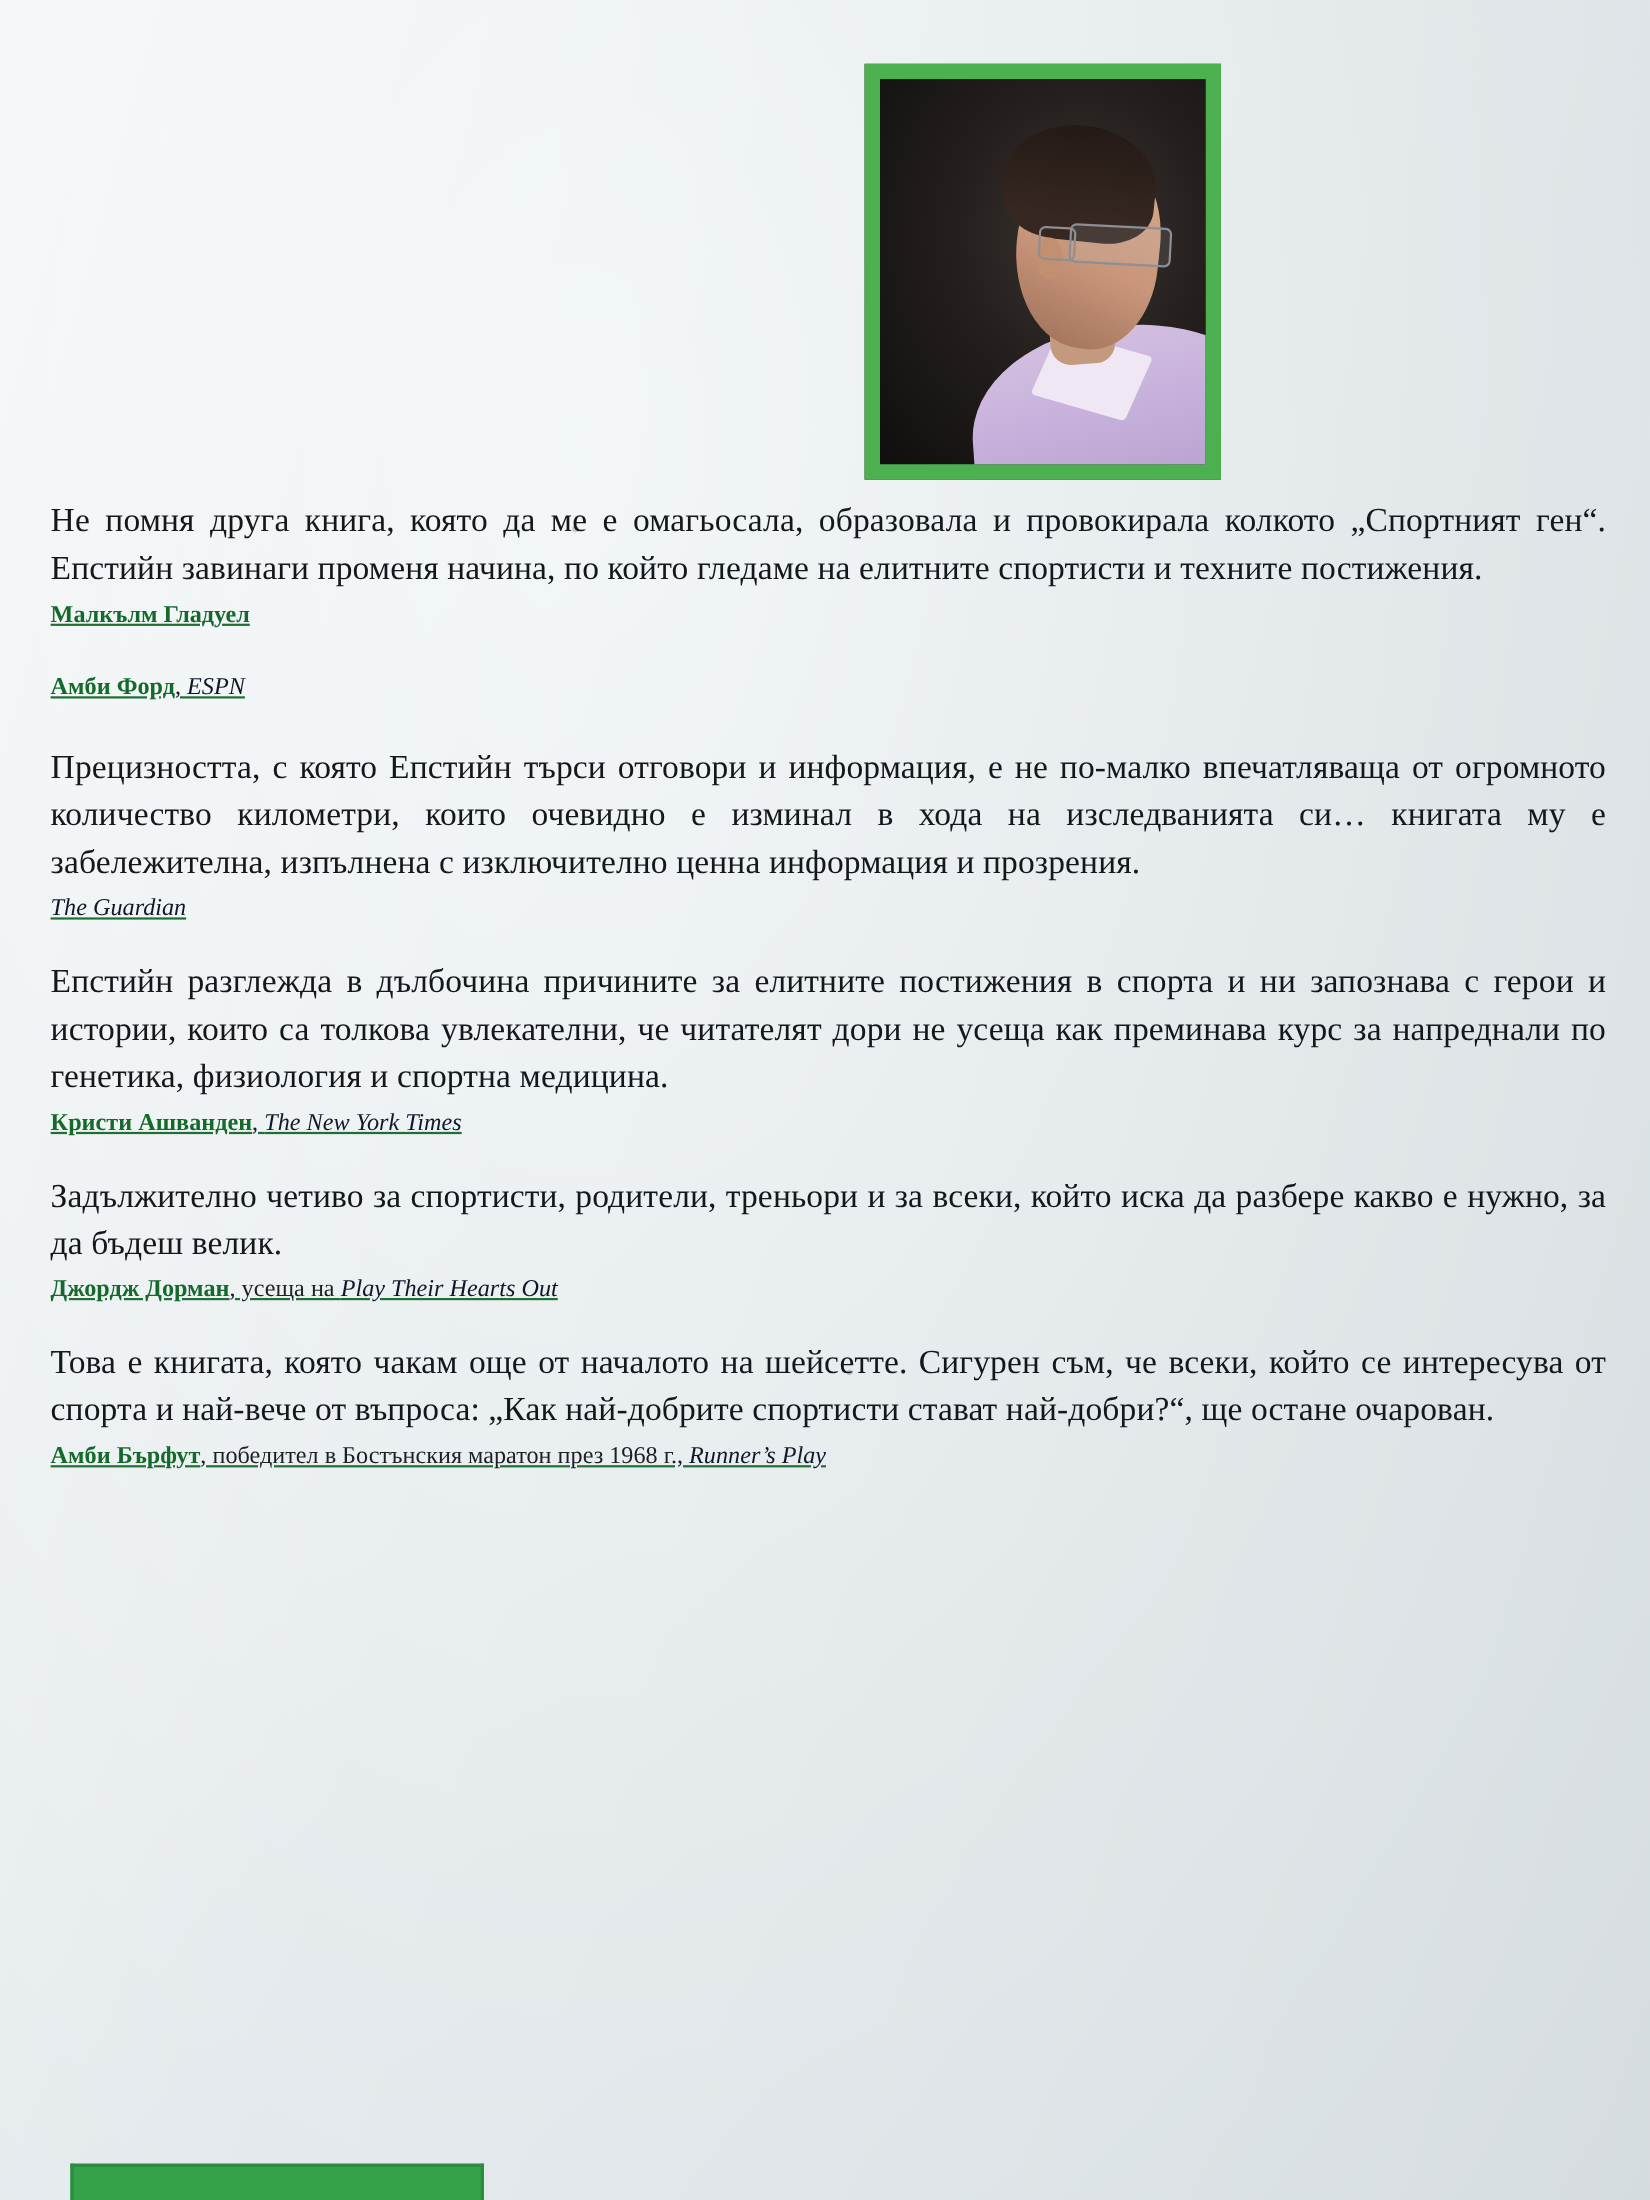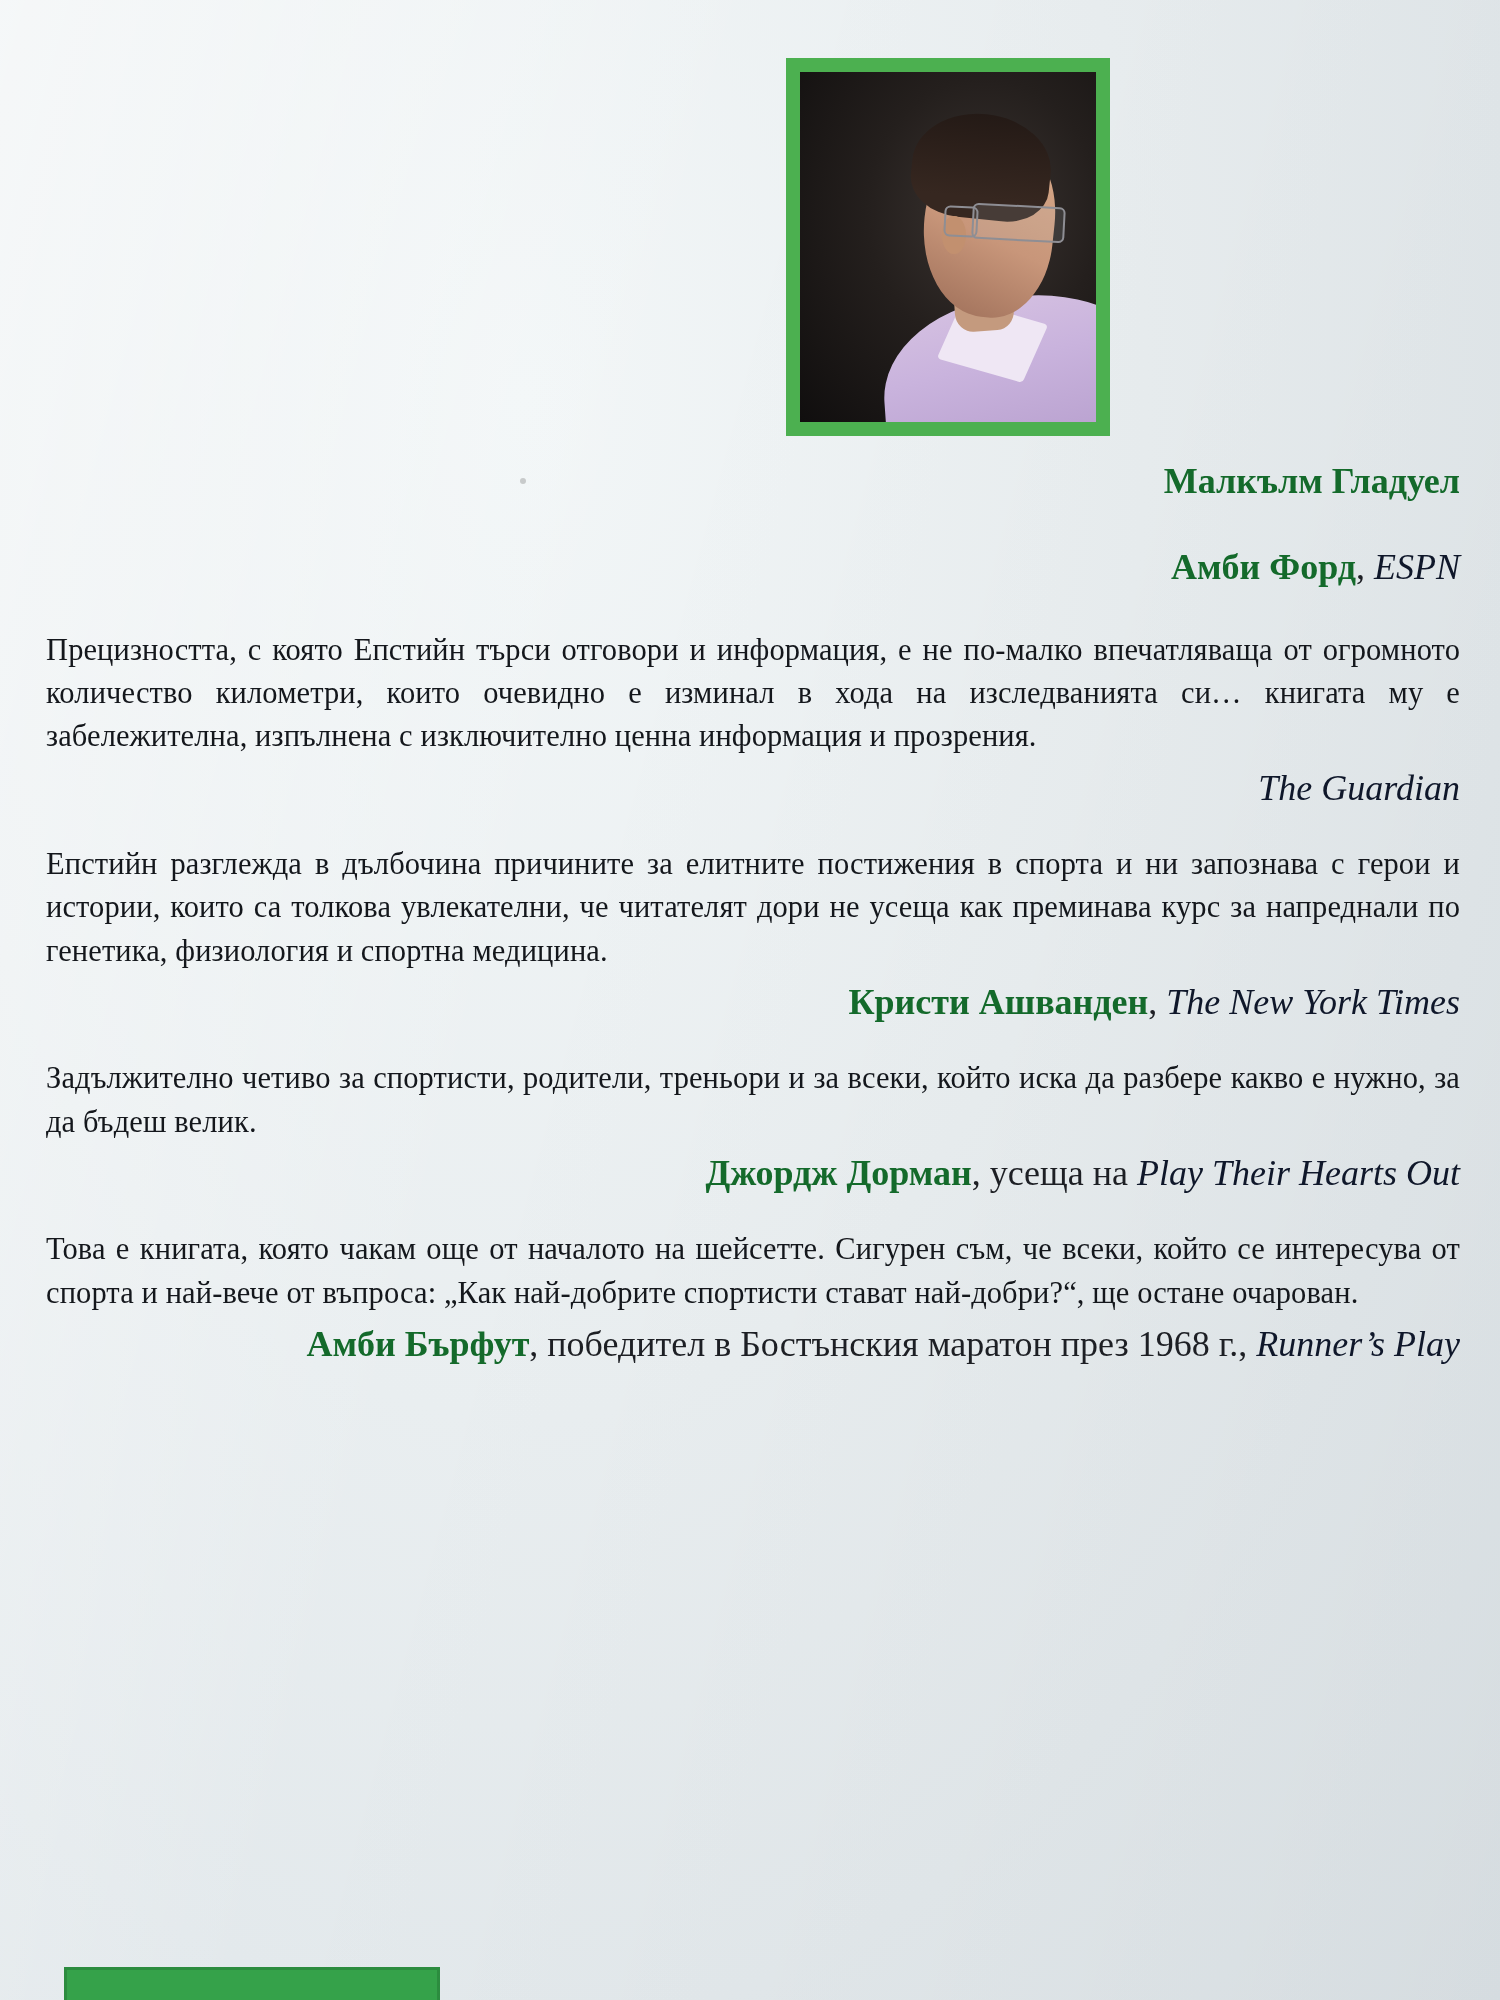--- a/index.html
+++ b/index.html
@@ -169,24 +169,24 @@
     margin: 0;
     font-size: 30.5px;
     line-height: 1.42;
     color: #14171c;
     text-align: justify;
     text-justify: inter-word;
     letter-spacing: 0.1px;
   }
   .attrib {
     margin-top: 4px;
-    text-align: right;
-    font-size: 36px;
+    font-size: 22px;
     color: #1f6f32;
     line-height: 1.4;
+    text-decoration: underline;
   }
   .attrib .name {
     font-weight: bold;
     color: #146a2b;
   }
   .attrib .plain {
     color: #1d1f24;
     font-weight: normal;
   }
   .attrib .src {
@@ -236,20 +236,21 @@
         <div class="portrait-hair"></div>
         <div class="portrait-ear"></div>
         <div class="portrait-glasses"></div>
       </div>
     </div>
   </div>
 
   <div class="quotes">
 
     <div class="quote q-gap-lg">
+      <p>Не помня друга книга, която да ме е омагьосала, образовала и провокирала колкото „Спортният ген“. Епстийн завинаги променя начина, по който гледаме на елитните спортисти и техните постижения.</p>
       <div class="attrib">
         <span class="name">Малкълм Гладуел</span><span class="plain"></span><span class="src"></span>
       </div>
     </div>
 
     <div class="quote q-gap-lg">
       <div class="attrib">
         <span class="name">Амби Форд</span><span class="plain">, </span><span class="src">ESPN</span>
       </div>
     </div>

